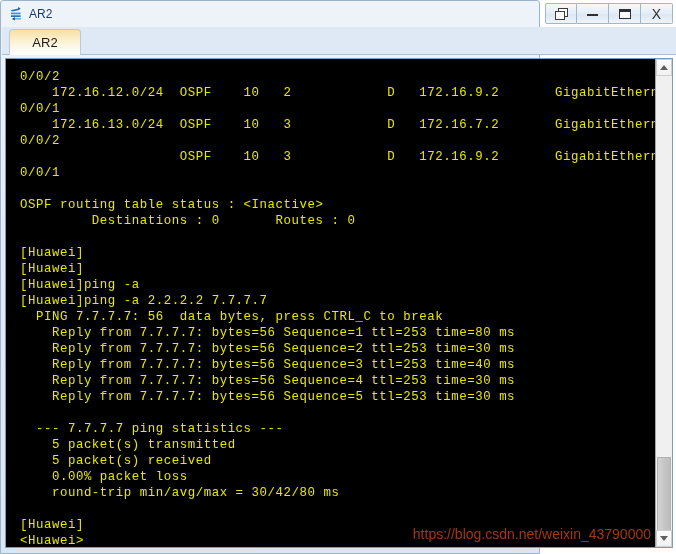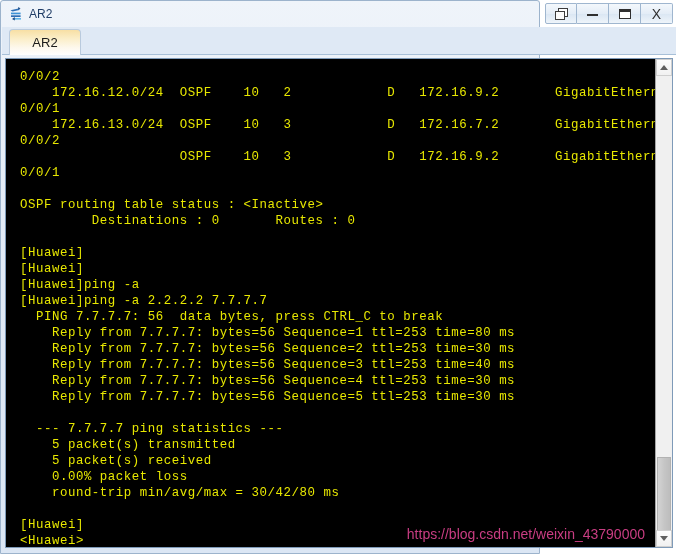--- a/index.html
+++ b/index.html
@@ -208,23 +208,23 @@
     width: 14px;
     height: 74px;
     background: linear-gradient(to right, #d4d4d4 0%, #c6c6c6 50%, #bdbdbd 100%);
     border: 1px solid #b2b2b2;
     box-sizing: border-box;
   }
 
   
   .watermark {
     position: absolute;
-    right: 10px;
+    right: 4px;
     bottom: 5px;
-    color: #ec4899;
+    color: #c2410c;
     font-size: 14px;
     font-family: "Liberation Sans", sans-serif;
     white-space: nowrap;
     opacity: 0.85;
   }
 </style>
 </head>
 <body>
 
 <div class="window">

